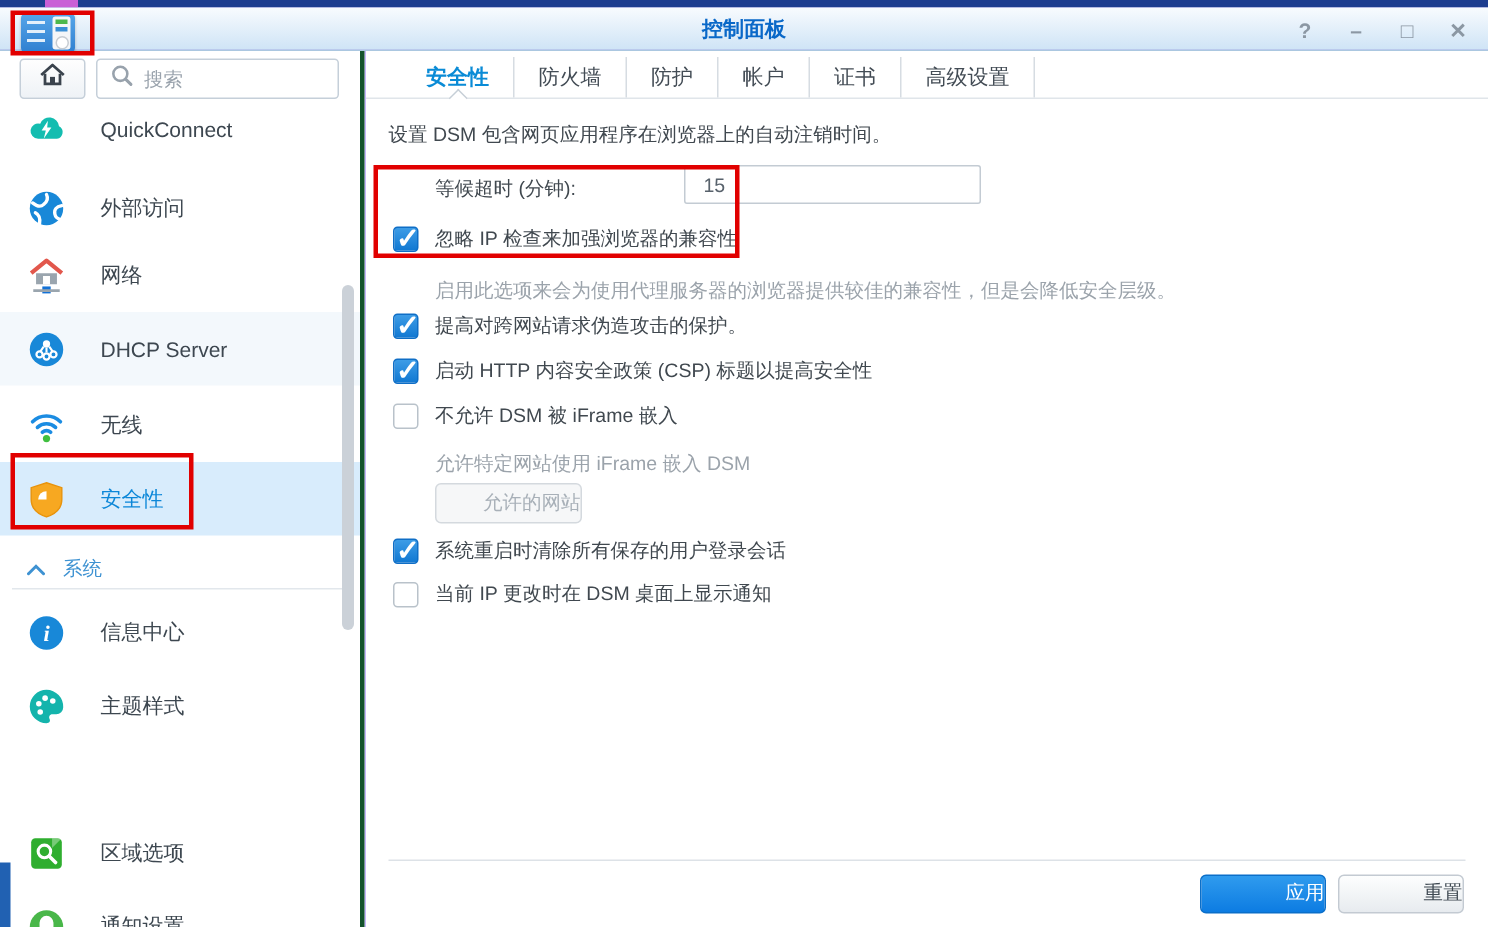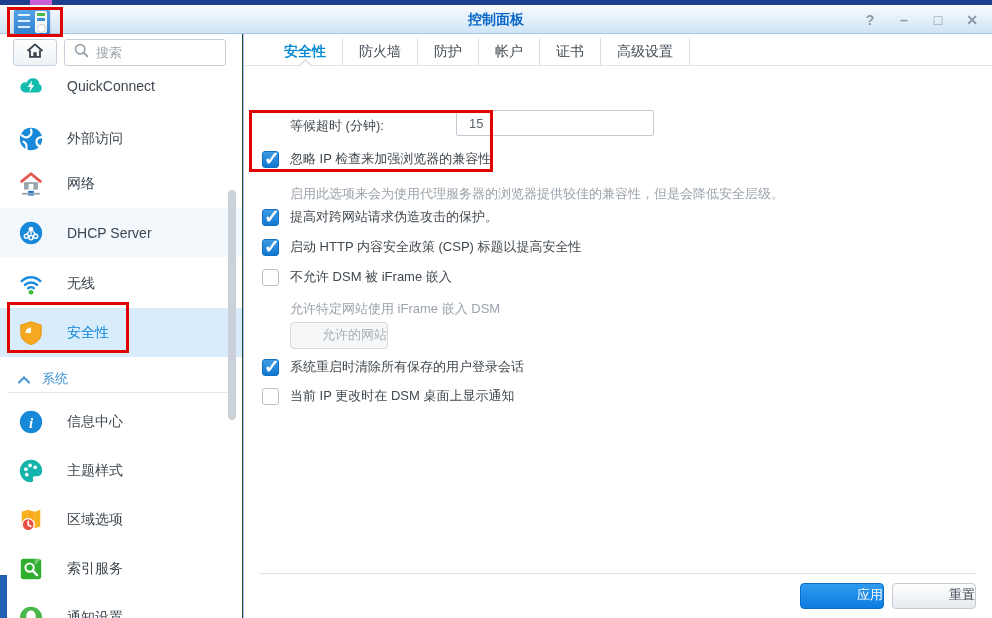--- a/index.html
+++ b/index.html
@@ -28,21 +28,21 @@
   .app-icon { position:absolute; left:14px; top:9px; width:36px; height:26px; border-radius:3px;
     background:linear-gradient(#56a6e9,#2f7fd0); box-shadow:0 1px 2px rgba(0,0,0,.25); }
   .app-icon .ln { position:absolute; left:4px; width:12px; height:2px; background:rgba(255,255,255,.85); }
   .app-icon .card { position:absolute; right:3px; top:2px; width:12px; height:22px; background:#f4f6f8; border-radius:2px; }
   .app-icon .bar-g { position:absolute; right:5px; top:4px; width:8px; height:3px; background:#4db84d; }
   .app-icon .bar-b { position:absolute; right:5px; top:9px; width:8px; height:3px; background:#3a8fd6; }
   .app-icon .dot { position:absolute; right:4px; bottom:2px; width:9px; height:9px; background:#fff; border:1px solid #c6ccd2; border-radius:50%; }
 
   
   .sidebar { position:absolute; left:0; top:34px; width:243px; height:584px; background:#fff;
-    border-right:1px solid #14532d; overflow:hidden; }
+    border-right:3px solid #14532d; overflow:hidden; }
   .home-btn { position:absolute; left:13px; top:5px; width:44px; height:27px; border:1px solid #c5cfd9;
     border-radius:3px; background:linear-gradient(#fefefe,#eef2f6); display:flex; align-items:center; justify-content:center; cursor:pointer; }
   .search-box { position:absolute; left:64px; top:5px; width:162px; height:27px; border:1px solid #c5cfd9;
     border-radius:3px; background:#fff; display:flex; align-items:center; padding:0 8px; gap:6px; }
   .search-box input { border:none; outline:none; width:110px; font-size:13px; color:#4a545e; background:transparent; font-family:"Liberation Sans", sans-serif; }
   .search-box input::placeholder { color:#9aa3ad; }
   .s-row { position:absolute; left:0; width:242px; height:49px; display:flex; align-items:center;
     padding-left:18px; gap:23px; font-size:14px; color:#3d4750; cursor:pointer; }
   .s-row.subtle { background:#f3f8fc; }
   .s-row.selected { background:#d8ecfc; color:#0c87d8; }
@@ -224,43 +224,31 @@
             <path d="M14 2 a12 12 0 1 0 0 24 c2 0 3 -1.4 2.2 -3 c-0.8 -1.8 0.2 -3.4 2 -3.4 H21 a5 5 0 0 0 5 -5 A12 12 0 0 0 14 2 Z" fill="#14b4ac"></path>
             <circle cx="8.5" cy="12" r="2" fill="#fff"></circle>
             <circle cx="13" cy="8" r="2" fill="#fff"></circle>
             <circle cx="18.5" cy="10" r="2" fill="#fff"></circle>
             <circle cx="9.5" cy="18" r="2" fill="#fff"></circle>
           </svg>
       </span>
       <span>主题样式</span>
     </div>
 
-    <div class="s-row" style="top:461px">
-      <span class="s-icon">
-        <svg width="26" height="26" viewBox="0 0 28 28">
-            <path d="M4 5 l6 -2 v18 l-6 2 z" fill="#f6b21d"></path>
-            <path d="M10 3 l8 2 v18 l-8 -2 z" fill="#fca714"></path>
-            <path d="M18 5 l6 -2 v18 l-6 2 z" fill="#f6b21d"></path>
-            <circle cx="11" cy="19" r="6.5" fill="#e84f42" stroke="#fff" stroke-width="1.5"></circle>
-            <path d="M11 15.5 v3.8 l2.8 1.5" stroke="#fff" stroke-width="1.8" fill="none" stroke-linecap="round"></path>
-          </svg>
-      </span>
-      <span>区域选项</span>
-    </div>
 
     <div class="s-row" style="top:510px">
       <span class="s-icon">
         <svg width="26" height="26" viewBox="0 0 28 28">
             <rect x="3" y="3" width="22" height="22" rx="3" fill="#2fae2f"></rect>
             <path d="M18 3 h7 l-7 7 z" fill="#fff" opacity="0.35"></path>
             <circle cx="12.5" cy="12.5" r="4.5" fill="none" stroke="#fff" stroke-width="2.2"></circle>
             <path d="M16 16 l4.5 4.5" stroke="#fff" stroke-width="2.6" stroke-linecap="round"></path>
           </svg>
       </span>
-      <span>索引服务</span>
+      <span>区域选项</span>
     </div>
 
     <div class="s-row" style="top:559px">
       <span class="s-icon">
         <svg width="26" height="26" viewBox="0 0 28 28">
             <circle cx="14" cy="14" r="12" fill="#49b749"></circle>
             <path d="M14 6 a5 5 0 0 1 5 5 v3 l2 3 H7 l2 -3 v-3 a5 5 0 0 1 5 -5 Z" fill="#fff"></path>
           </svg>
       </span>
       <span>通知设置</span>
@@ -274,20 +262,21 @@
       <div class="tab active">安全性</div>
       <div class="tab">防火墙</div>
       <div class="tab">防护</div>
       <div class="tab">帐户</div>
       <div class="tab">证书</div>
       <div class="tab">高级设置</div>
     </div>
     <div class="tabs-line"></div>
     <div class="tab-caret"></div>
 
+    <div class="intro">设置 DSM 包含网页应用程序在浏览器上的自动注销时间。</div>
 
     <div class="field-label">等候超时 (分钟):</div>
     <input class="timeout-input" readonly="" value="15" style="">
 
     <div class="cb-row" style="top:116px">
       <span class="cb checked"></span>
       <span class="cb-label">忽略 IP 检查来加强浏览器的兼容性</span>
     </div>
 
     <div class="note" style="top:151px">启用此选项来会为使用代理服务器的浏览器提供较佳的兼容性，但是会降低安全层级。</div>

